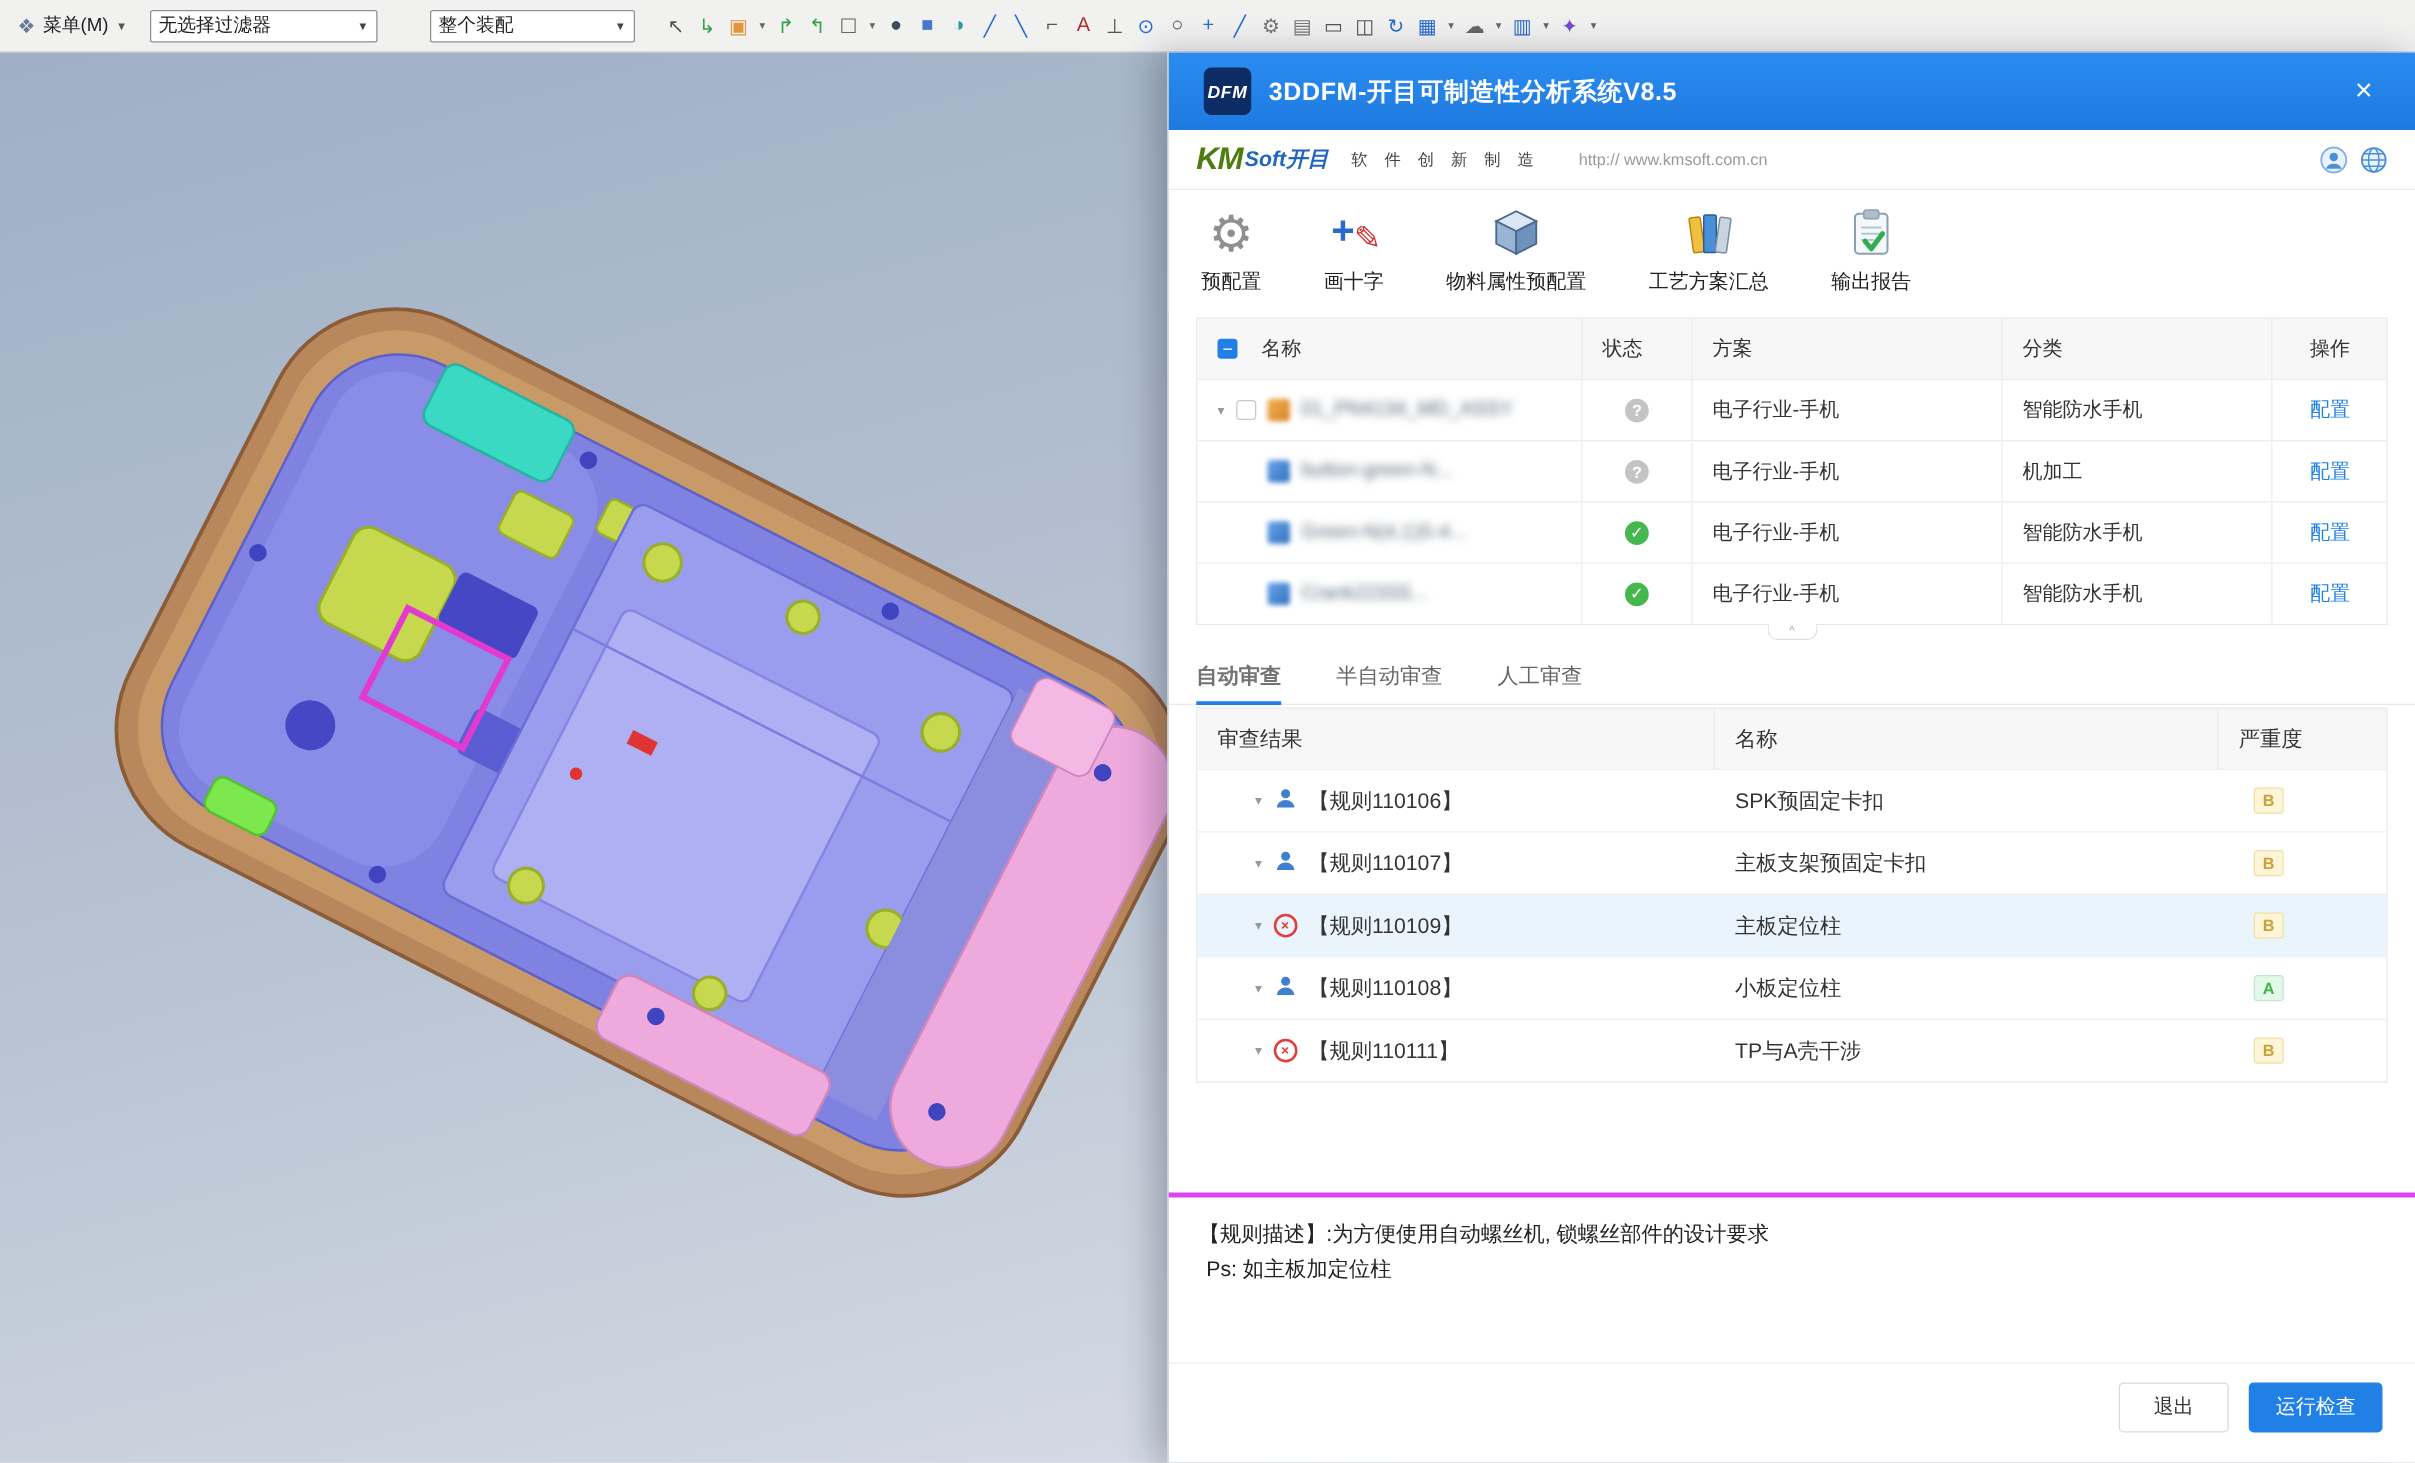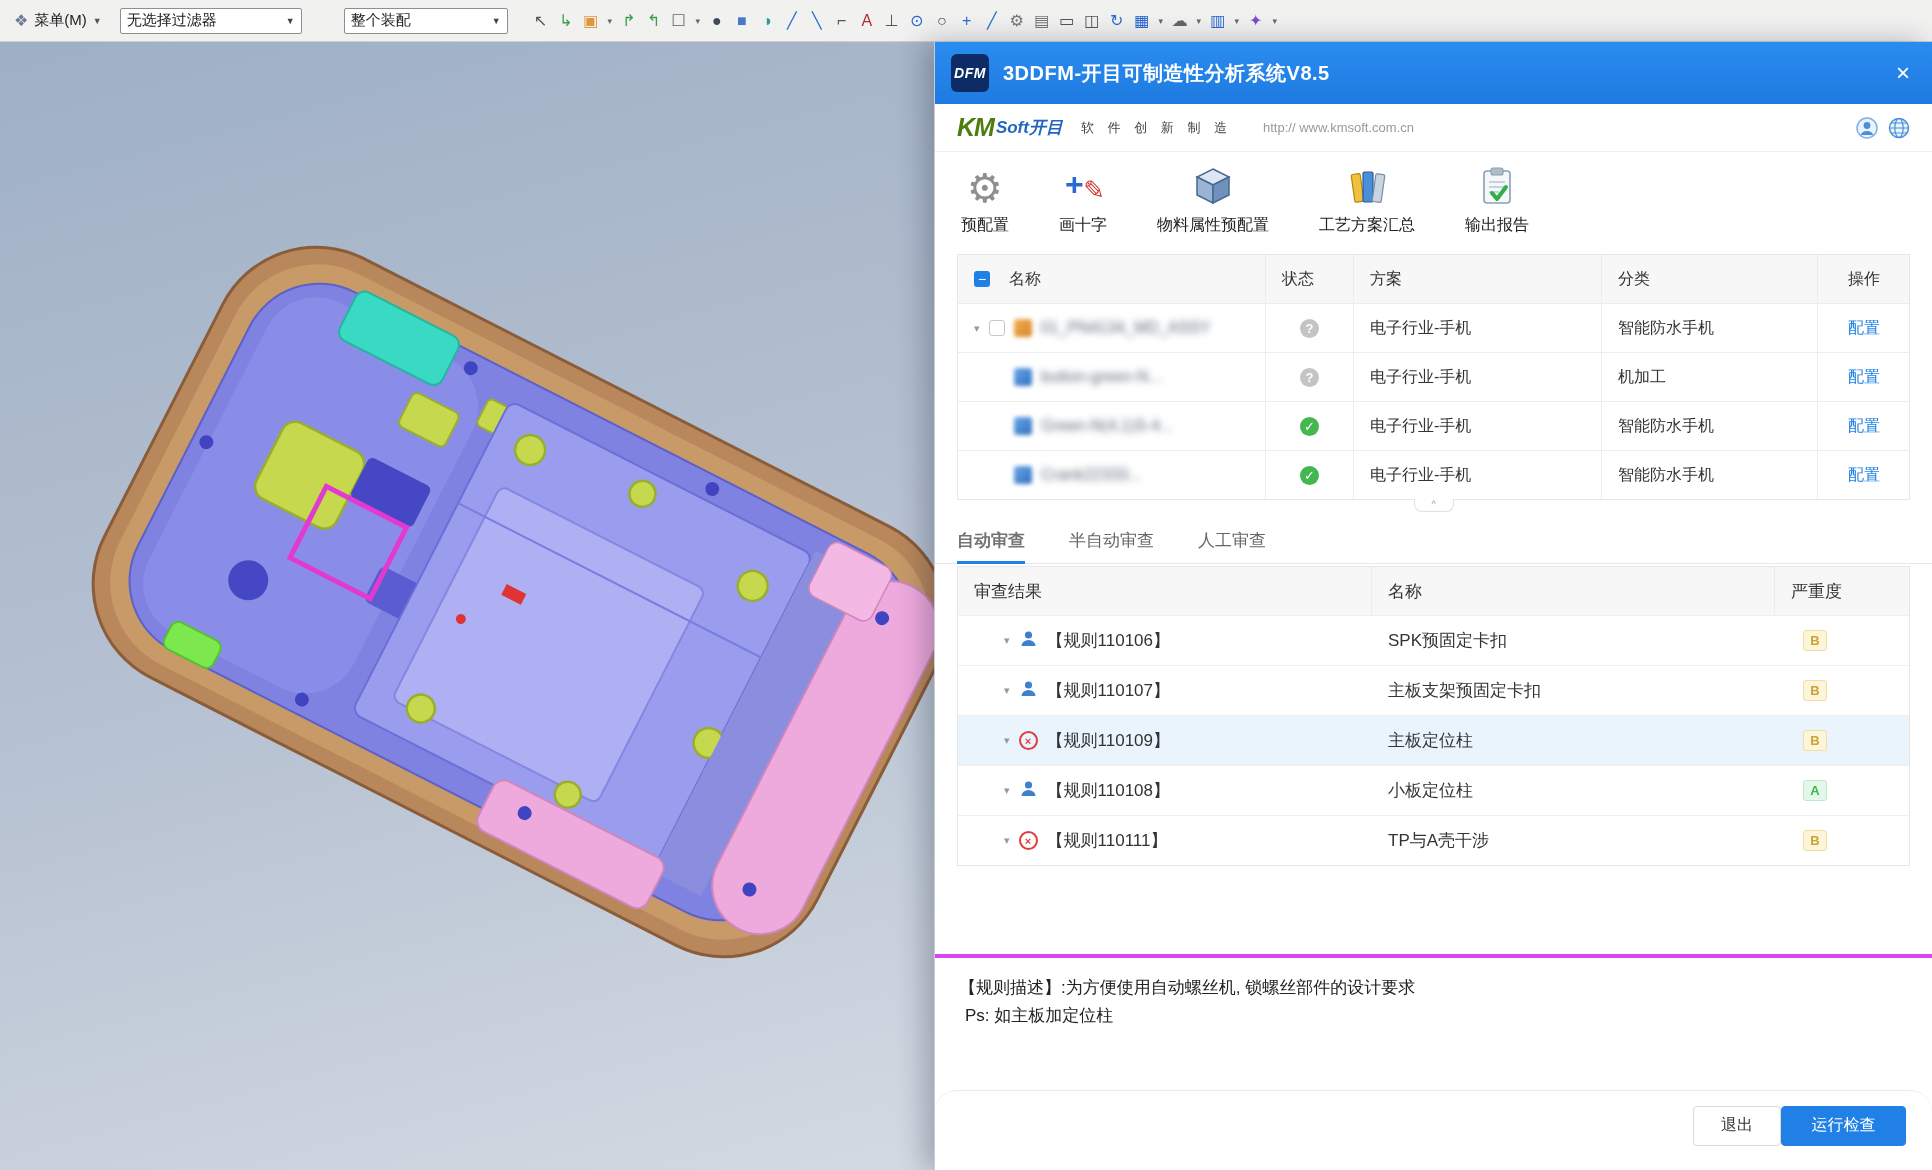--- a/index.html
+++ b/index.html
@@ -24,21 +24,21 @@
 
   
   .viewport { position:absolute; left:0; top:42px; width:1932px; height:1128px;
     background:linear-gradient(165deg,#9fb0c5 0%,#b7c2d2 45%,#dfe4ea 100%); }
 
   
   .dialog { position:absolute; left:934px; top:42px; width:998px; height:1128px; background:#fff;
     display:flex; flex-direction:column; box-shadow:-10px 0 26px rgba(20,30,50,.28); border-left:1px solid #c8cdd4; }
 
   .dlg-title { height:62px; flex:0 0 62px; background:linear-gradient(180deg,#2a8cf0,#1e7ae0);
-    display:flex; align-items:center; padding:0 16px; gap:14px; }
+    display:flex; align-items:center; padding:0 28px; gap:14px; }
   .dfm-logo { width:38px; height:38px; border-radius:6px; background:#0d2c66; color:#fff;
     font-weight:bold; font-style:italic; font-size:14px; display:flex; align-items:center; justify-content:center; letter-spacing:.5px; }
   .dlg-title h1 { font-size:20px; color:#fff; font-weight:600; letter-spacing:.5px; }
   .dlg-close { margin-left:auto; color:#fff; font-size:24px; line-height:1; cursor:default; padding:4px 6px; }
 
   .brand-bar { height:48px; flex:0 0 48px; display:flex; align-items:center; padding:0 22px; border-bottom:1px solid #ececec; background:#fff; }
   .logo-km { color:#4d7c0f; font-size:25px; font-weight:bold; font-style:italic; letter-spacing:-1px; }
   .logo-soft { color:#1f66c0; font-size:17px; font-weight:bold; font-style:italic; margin-left:2px; }
   .tagline { font-size:13px; color:#444; letter-spacing:5px; margin-left:18px; }
   .url { font-size:13px; color:#9a9a9a; margin-left:31px; }
@@ -108,25 +108,25 @@
   .sev-b { background:#fdf5d7; color:#c9a23a; border:1px solid #f0e0a6; }
   .sev-a { background:#e4f8ea; color:#3cb54a; border:1px solid #bfe8cc; }
 
   .spacer { flex:1 1 auto; }
 
   
   .descr { border-top:4px solid #d946ef; padding:16px 24px 10px 24px; font-size:17px; line-height:1.65; color:#222; }
   .descr .l2 { padding-left:6px; }
   .gap2 { height:50px; flex:0 0 50px; }
   .footer { border-top:1px solid #ebebeb; height:80px; flex:0 0 80px; display:flex; align-items:center;
-    justify-content:flex-end; padding:0 26px 10px 0;border-radius:22px; }
+    justify-content:flex-end; gap:16px; padding:0 26px 10px 0; }
   .btn { height:40px; border-radius:4px; font-size:16px; display:inline-flex; align-items:center;
     justify-content:center; cursor:default; }
   .btn-exit { width:88px; background:#fff; border:1px solid #d9d9d9; color:#333; }
-  .btn-run { width:125px; background:#2080e5; border:1px solid #2080e5; color:#fff; }
+  .btn-run { width:107px; background:#2080e5; border:1px solid #2080e5; color:#fff; }
 </style>
 </head>
 <body>
 
 <div class="topbar">
   <div class="menu-item">
     <span class="app-ic">❖</span>
     <span>菜单(M)</span>
     <span class="mcaret">▼</span>
   </div>

